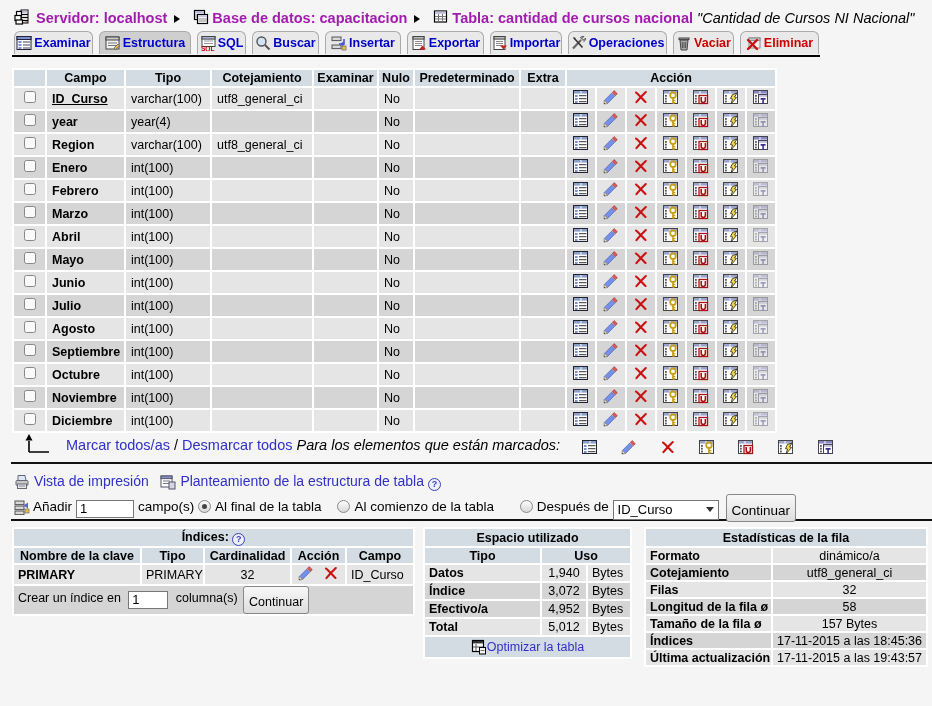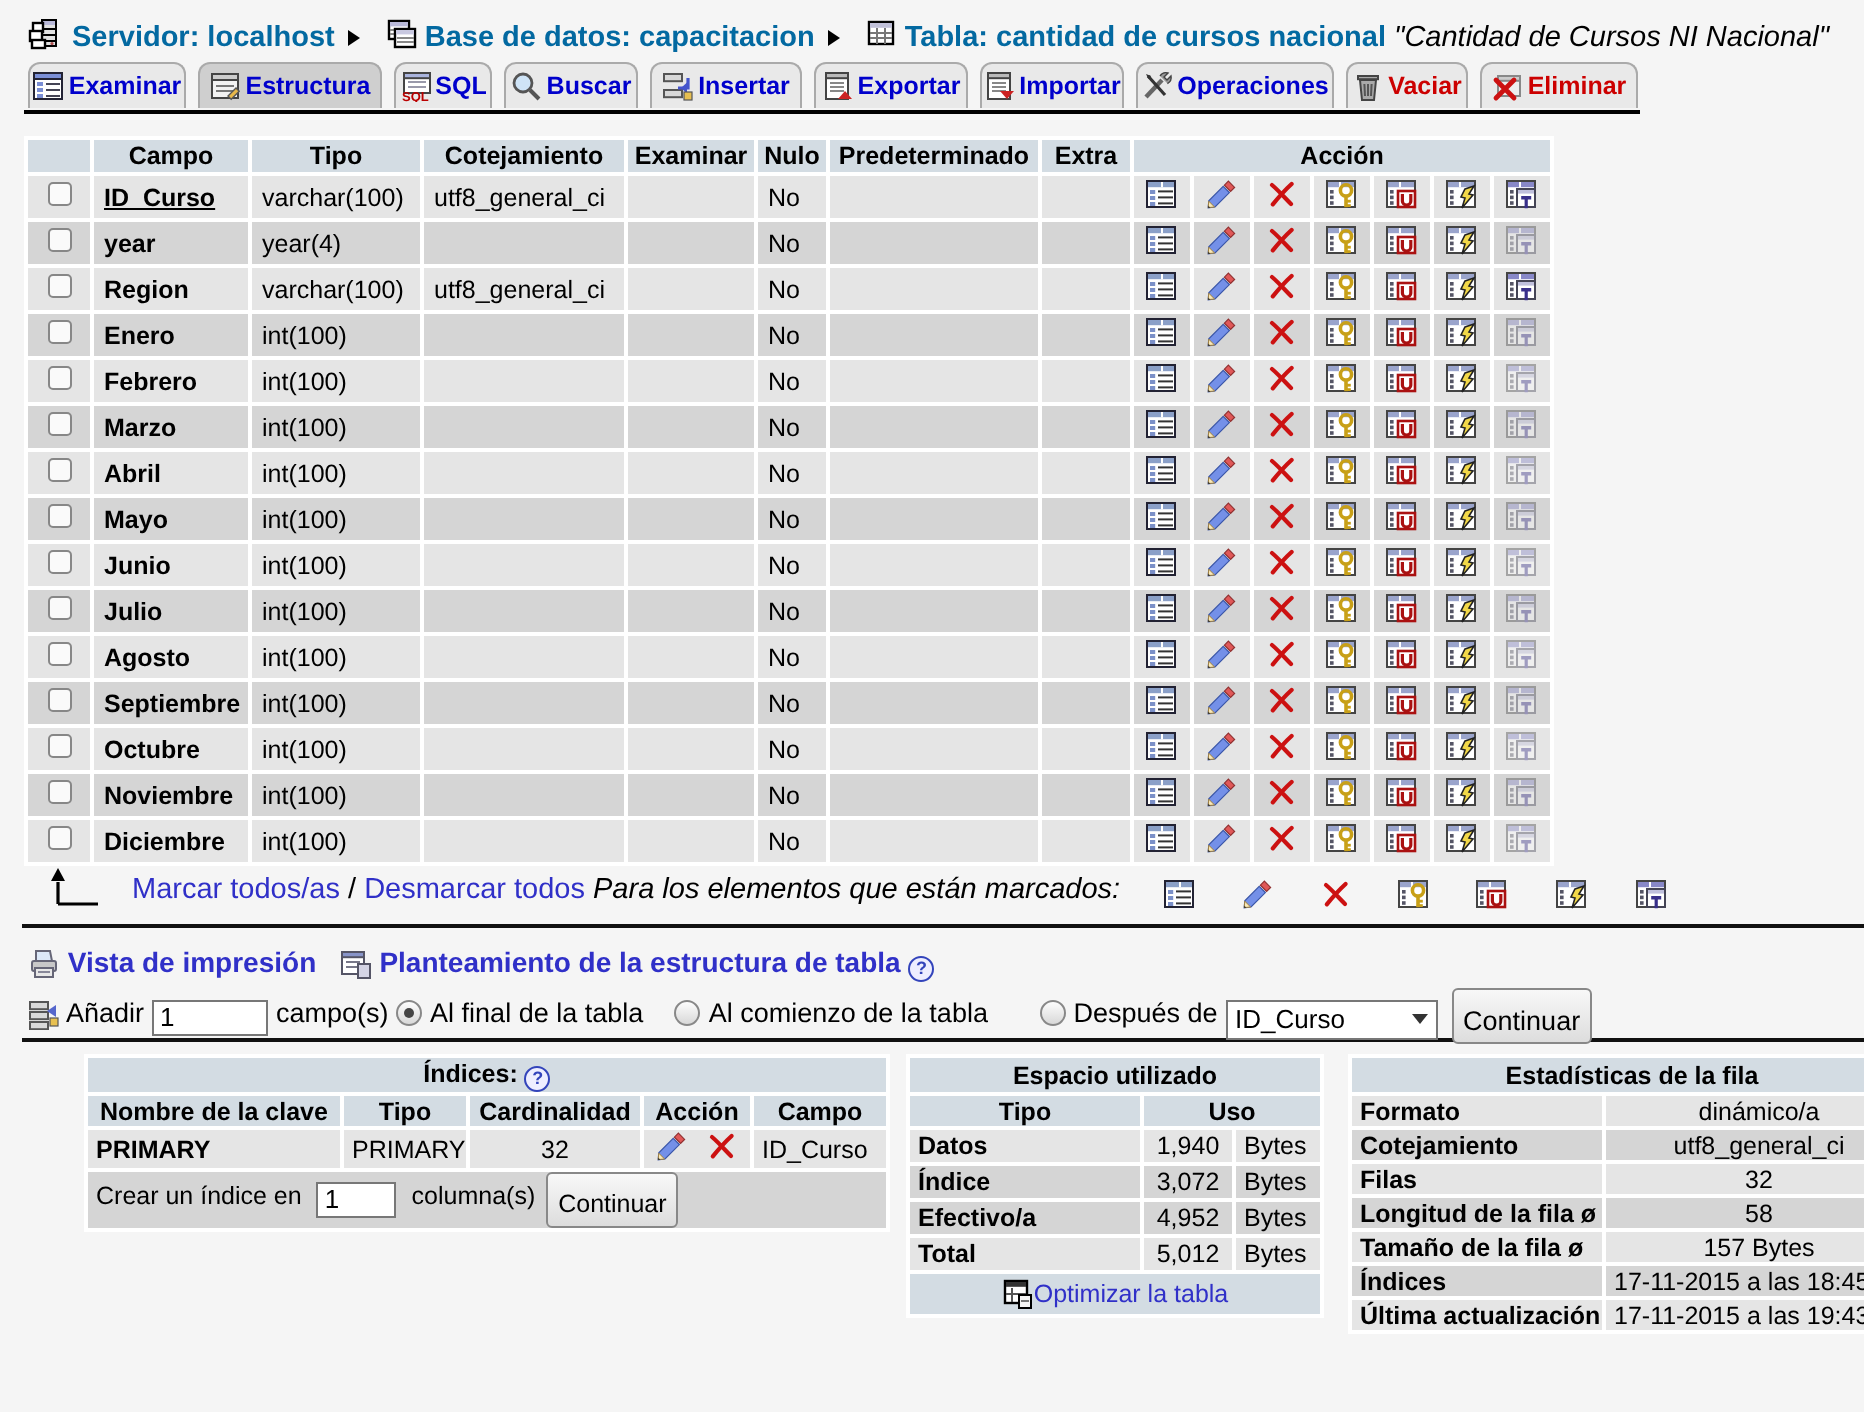--- a/index.html
+++ b/index.html
@@ -4,21 +4,21 @@
 <style>
 * { box-sizing: content-box; }
 html,body { margin:0; padding:0; }
 body {
   width: 932px; height: 706px; overflow: hidden;
   background: #f5f5f5;
   font-family: "Liberation Sans", sans-serif;
   font-size: 12.5px; color: #000;
 }
 .crumb { padding: 9px 0 0 14px; font-size: 14.5px; font-weight: bold; color:#0000cc; white-space: nowrap; height: 17px; }
-.crumb a { color:#0369a1; text-decoration:none; }
+.crumb a { color:#a21caf; text-decoration:none; }
 .crumb .sep { display:inline-block; width:0; height:0; border-left:6px solid #000; border-top:4.5px solid transparent; border-bottom:4.5px solid transparent; margin:0 13px 0 7px; }
 .crumb .ital { color:#000; font-weight: normal; font-style: italic; }
 .crumb svg { vertical-align: -3px; margin-right: 6px; }
 .crumb svg.tb { margin-right: 3px; }
 .tabs { margin: 5px 0 0 12px; height: 24px; border-bottom: 2px solid #000; width: 806px; position: relative; white-space: nowrap; padding-left: 2px; }
 .tab {
   display: inline-block; box-sizing: border-box; height: 23px; padding-top: 3px; margin-right: 6px;
   background: #e9e9e9; border: 1px solid #aaa; border-bottom: none;
   border-radius: 6px 6px 0 0;
   font-weight: bold; color: #0000cc; vertical-align: bottom;
@@ -40,33 +40,33 @@
 
 .markrow { position: relative; height: 26px; margin-top: 0; }
 .markrow .arr { position: absolute; left: 25px; top: 0px; }
 .markrow .links { position: absolute; left: 66px; top: 4px; }
 .markrow { font-size: 14.5px; }
 .markrow a { color: #3030c8; text-decoration: none; }
 .markrow .ital { font-style: italic; }
 .markrow .mic { position: absolute; top: 6px; }
 hr.line { border: none; border-top: 2px solid #111; margin: 3px 0 0 11px; width: 921px; }
 .printrow { margin: 9px 0 0 14px; height: 17px; font-size: 14px; }
-.printrow a { color: #3030c8; text-decoration: none; font-weight: bold; }
+.printrow a { color: #3030c8; text-decoration: none; }
 .printrow svg { vertical-align: -4px; }
 .addrow { margin: 4px 0 0 14px; height: 22px; white-space: nowrap; font-size: 13.5px; }
 .addrow svg { vertical-align: -4px; }
 input.txt { width: 50px; height: 14px; border: 1px solid #777; background: #fff; font-family: "Liberation Sans", sans-serif; font-size: 13px; padding: 1px 3px; margin: 0 4px; vertical-align: -2px;}
 .radio { display:inline-block; width: 11px; height: 11px; border: 1px solid #888; border-radius: 50%; background: linear-gradient(#fdfdfd,#d8d8d8); vertical-align: -2px; margin: 0 4px 0 0; position: relative; }
 .radio.on:after { content:""; position:absolute; left:3px; top:3px; width:5px; height:5px; border-radius:50%; background:#444; }
 .sel { display:inline-block; width: 96px; height: 16px; border: 1px solid #777; background:#fff; padding: 1px 4px; margin-left: 0; position: relative; vertical-align: -3px; font-size: 13px;}
 .sel .sarr { position: absolute; right: 4px; top: 6px; width: 0; height: 0; border-top: 5px solid #333; border-left: 4px solid transparent; border-right: 4px solid transparent; }
 .btn { display:inline-block; height: 15px; border: 1px solid #888; border-radius: 3px; background: linear-gradient(#f8f8f8,#ddd); padding: 8px 5px 3px 5px; margin-left: 7px; text-align:center; vertical-align: -4px;}
 
 .bottom { position: relative; margin-top: 6px; height: 180px; }
-.panel { position: absolute; top: 0; margin-left: 30px; }
+.panel { position: absolute; top: 0; }
 table.sub { border-collapse: separate; border-spacing: 2px; background: #fff; table-layout: fixed; }
 table.sub th.cap { height: 17px; }
 table.sub th { background: #d3dce3; font-weight: bold; text-align: center; height: 15px; padding: 0; }
 #sptable td { height: 16px; }
 #sttable td { height: 15px; }
 table.sub td { height: 15px; padding: 0 4px; white-space: nowrap; overflow: hidden; }
 table.sub .cap { height: 15px; }
 .rt { text-align: center; }
 .bld { font-weight: bold; }
 .mark td { background: #ffffcc !important; }

